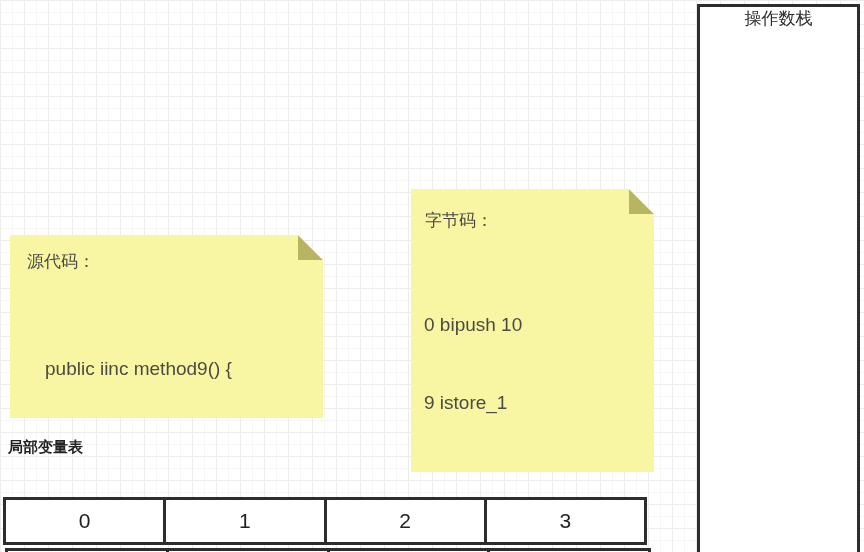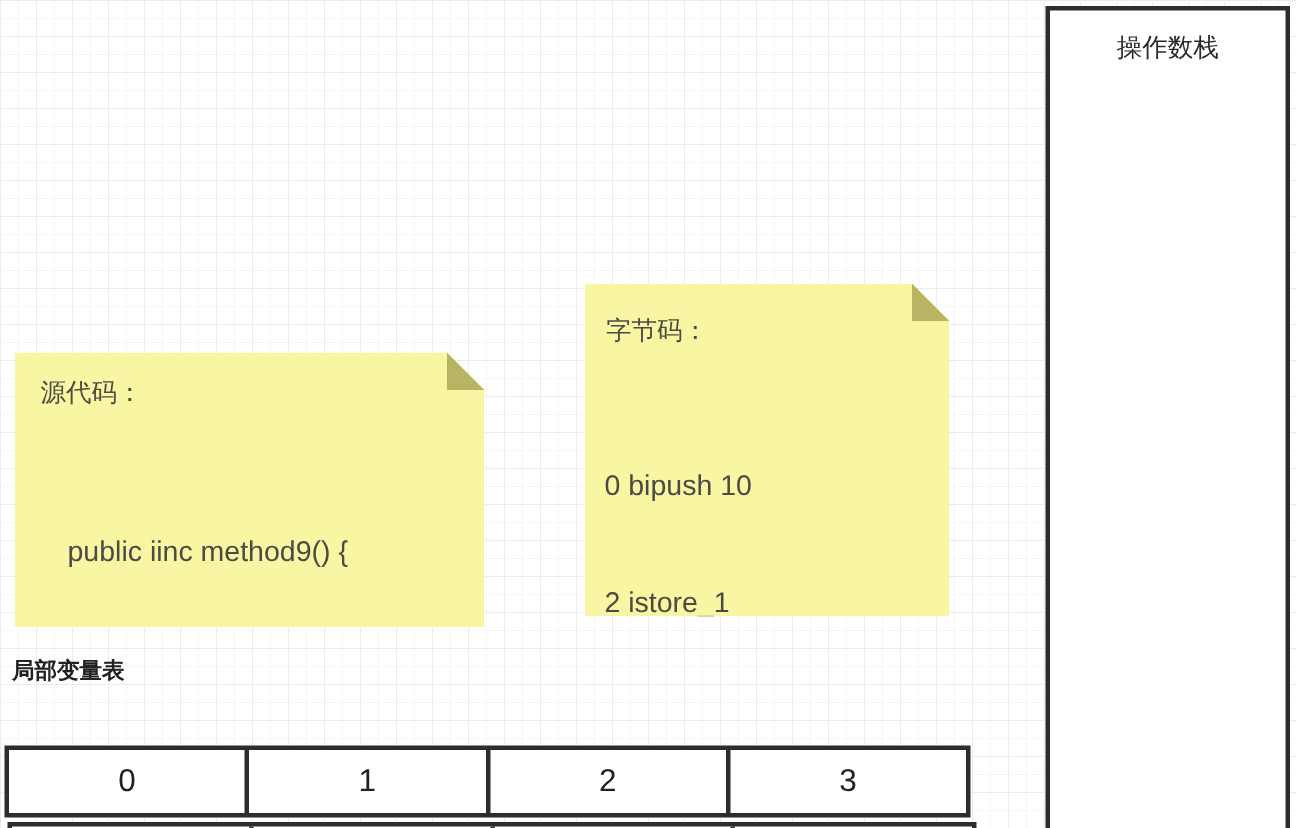--- a/index.html
+++ b/index.html
@@ -47,34 +47,34 @@
     white-space: pre;
     color: #4b4b44;
   }
   .bc-lines { line-height: 26px; }
   .code-line.indent-1 { padding-left: 30px; }
 
   #note-source { left: 10px; top: 235px; width: 313px; height: 183px; }
   #note-source .note-title { left: 17px; top: 15px; }
   #note-source .code-lines { left: 35px; top: 66px; }
 
-  #note-bytecode { left: 390px; top: 189px; width: 225px; height: 222px; padding-left: 18px; }
+  #note-bytecode { left: 411px; top: 189px; width: 225px; height: 283px; padding-left: 18px; }
   #note-bytecode .note-title { left: 14px; top: 20px; }
   #note-bytecode .bc-lines { left: 13px; top: 71px; }
 
   
   .stack-panel {
     position: absolute;
     left: 697px; top: 4px;
     width: 157px; height: 560px;
     background: #ffffff;
     border: 3px solid #2d2d2d;
   }
   .stack-panel-title {
-    margin-top: 13px;
+    margin-top: 0;
     text-align: center;
     font-size: 17px;
     color: #2b2b2b;
   }
 
   
   .lvt-label {
     position: absolute;
     left: 8px; top: 438px;
     font-size: 15px;
@@ -114,21 +114,21 @@
       <div class="code-line indent-1">i = ++i;</div>
       
     </div>
     <div class="note-fold"></div>
   </div>
 
   <div class="note" id="note-bytecode">
     <div class="note-title">字节码：</div>
     <div class="bc-lines">
       <div class="bc-line">0 bipush 10</div>
-      <div class="bc-line">2 istore_1</div>
+      <div class="bc-line">9 istore_1</div>
       <div class="bc-line">3 iinc 1 by 1</div>
       <div class="bc-line">6 iload_1</div>
       
       
     </div>
     <div class="note-fold"></div>
   </div>
 
   <div class="stack-panel">
     <div class="stack-panel-title">操作数栈</div>

